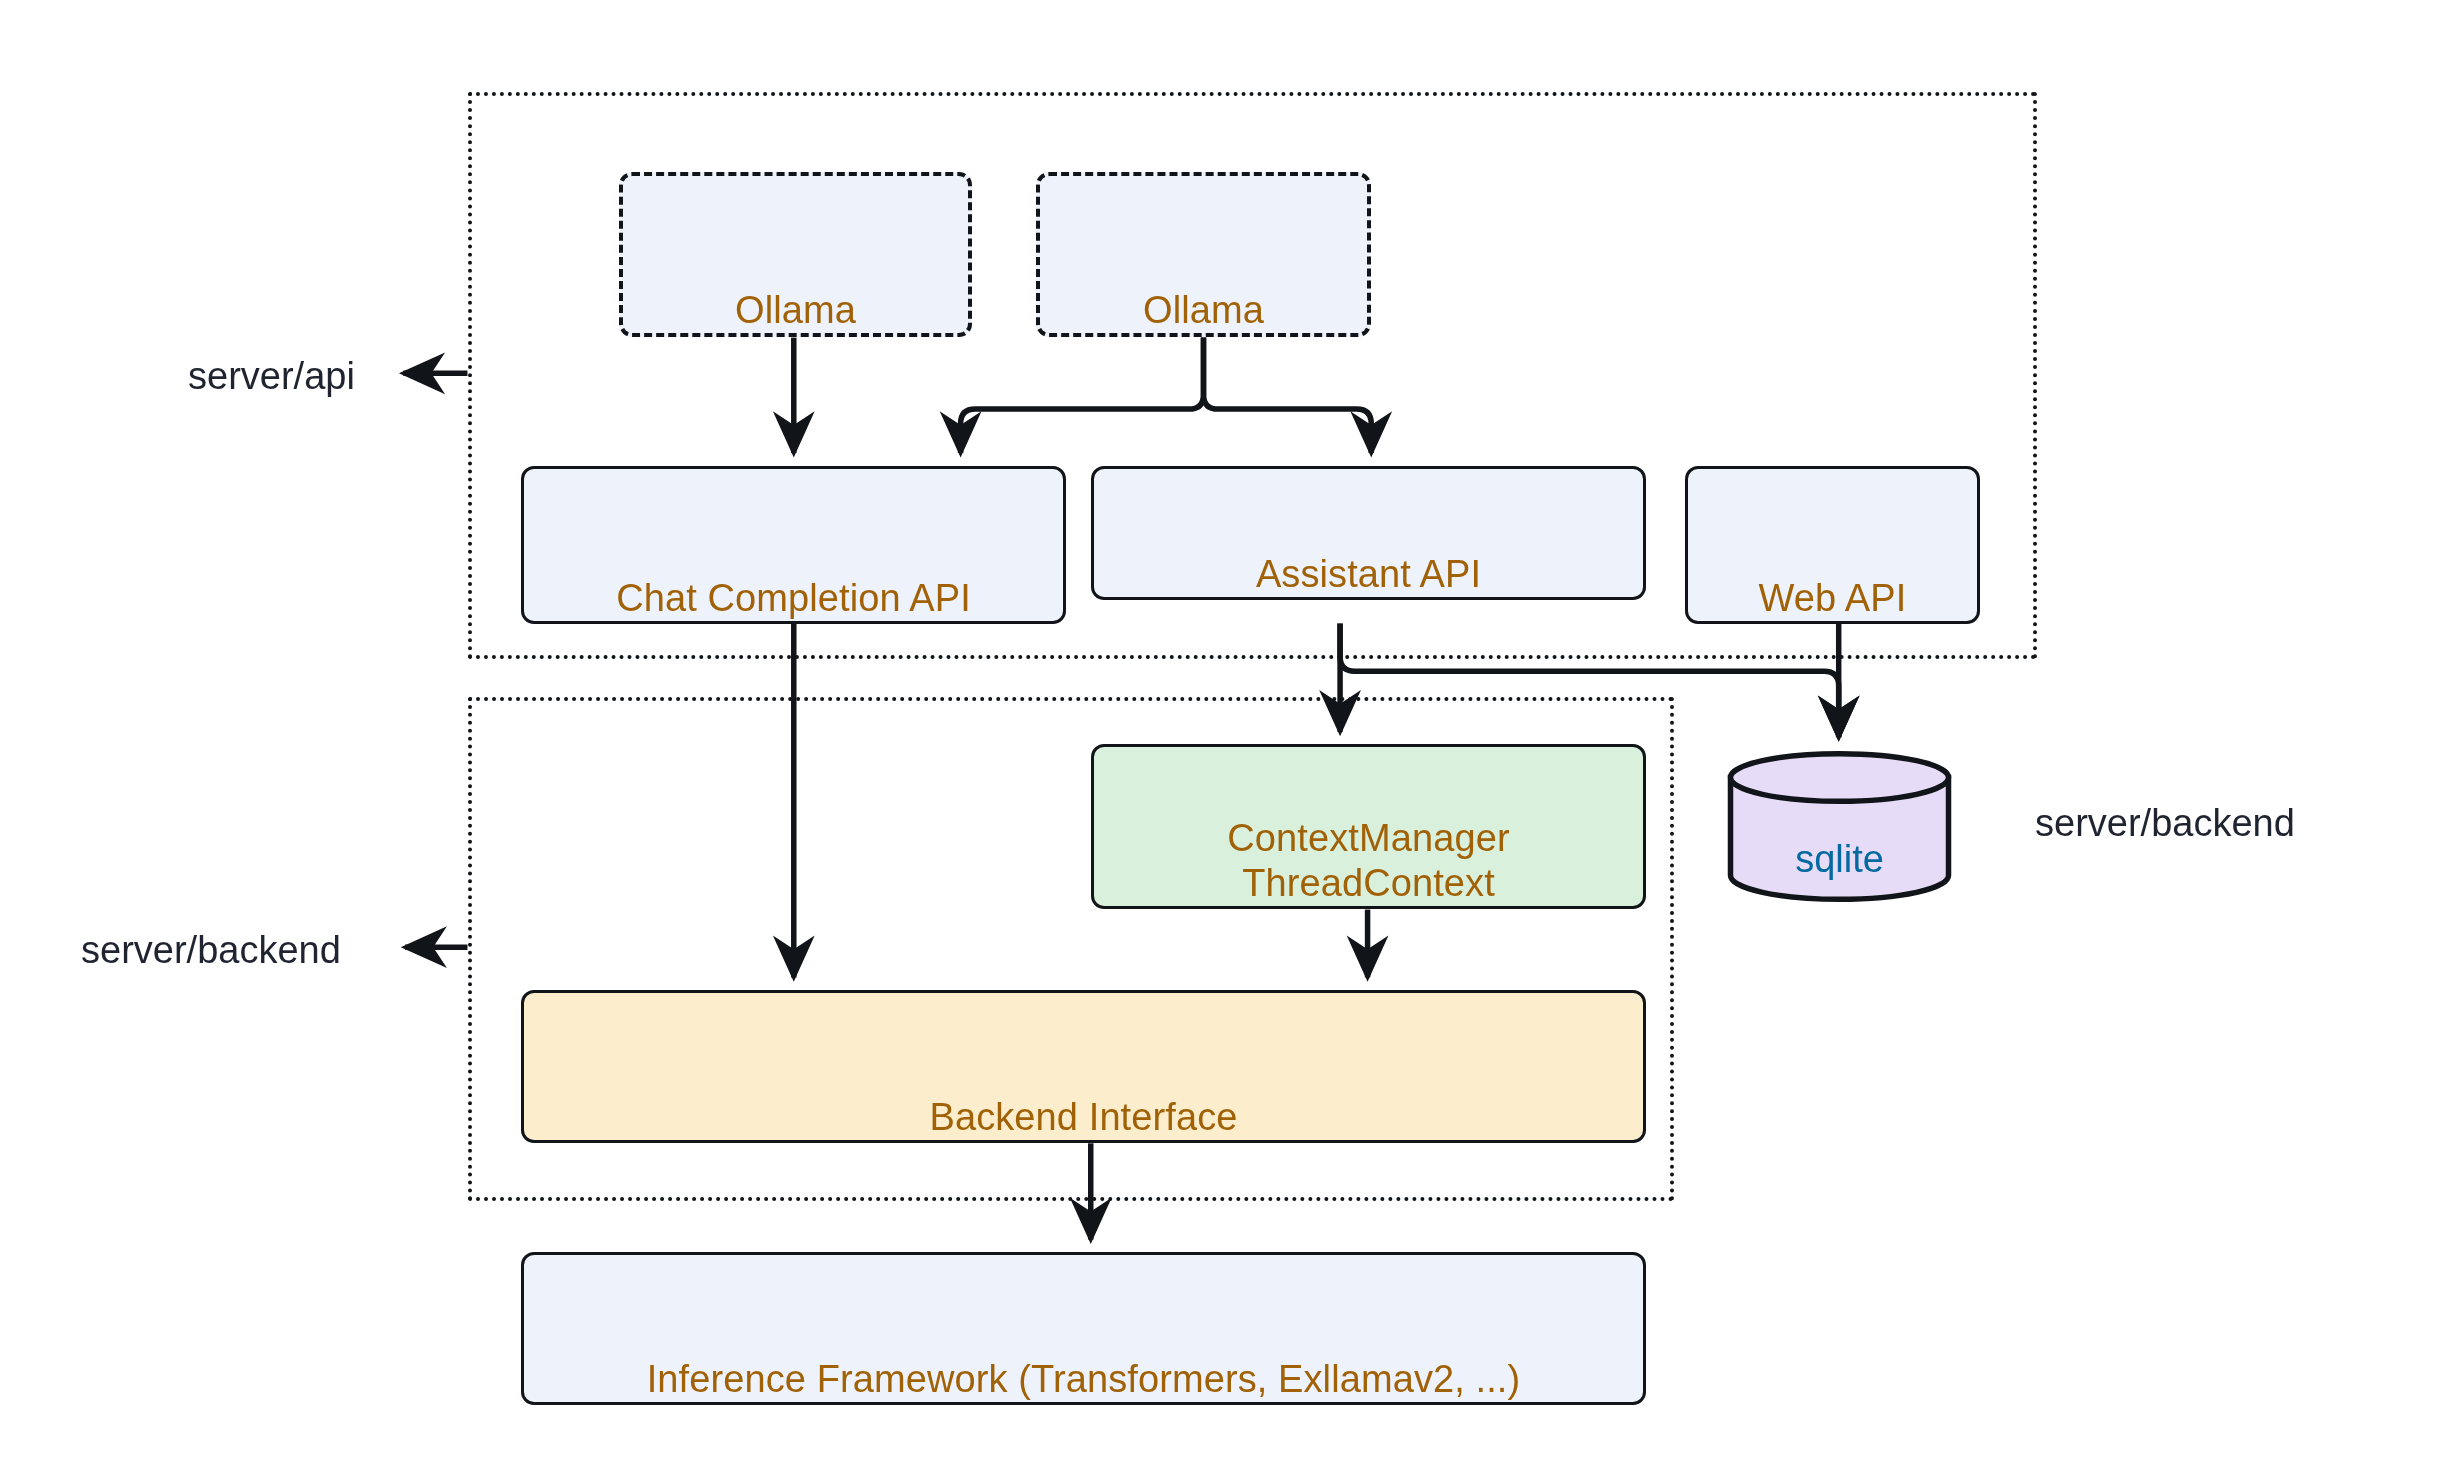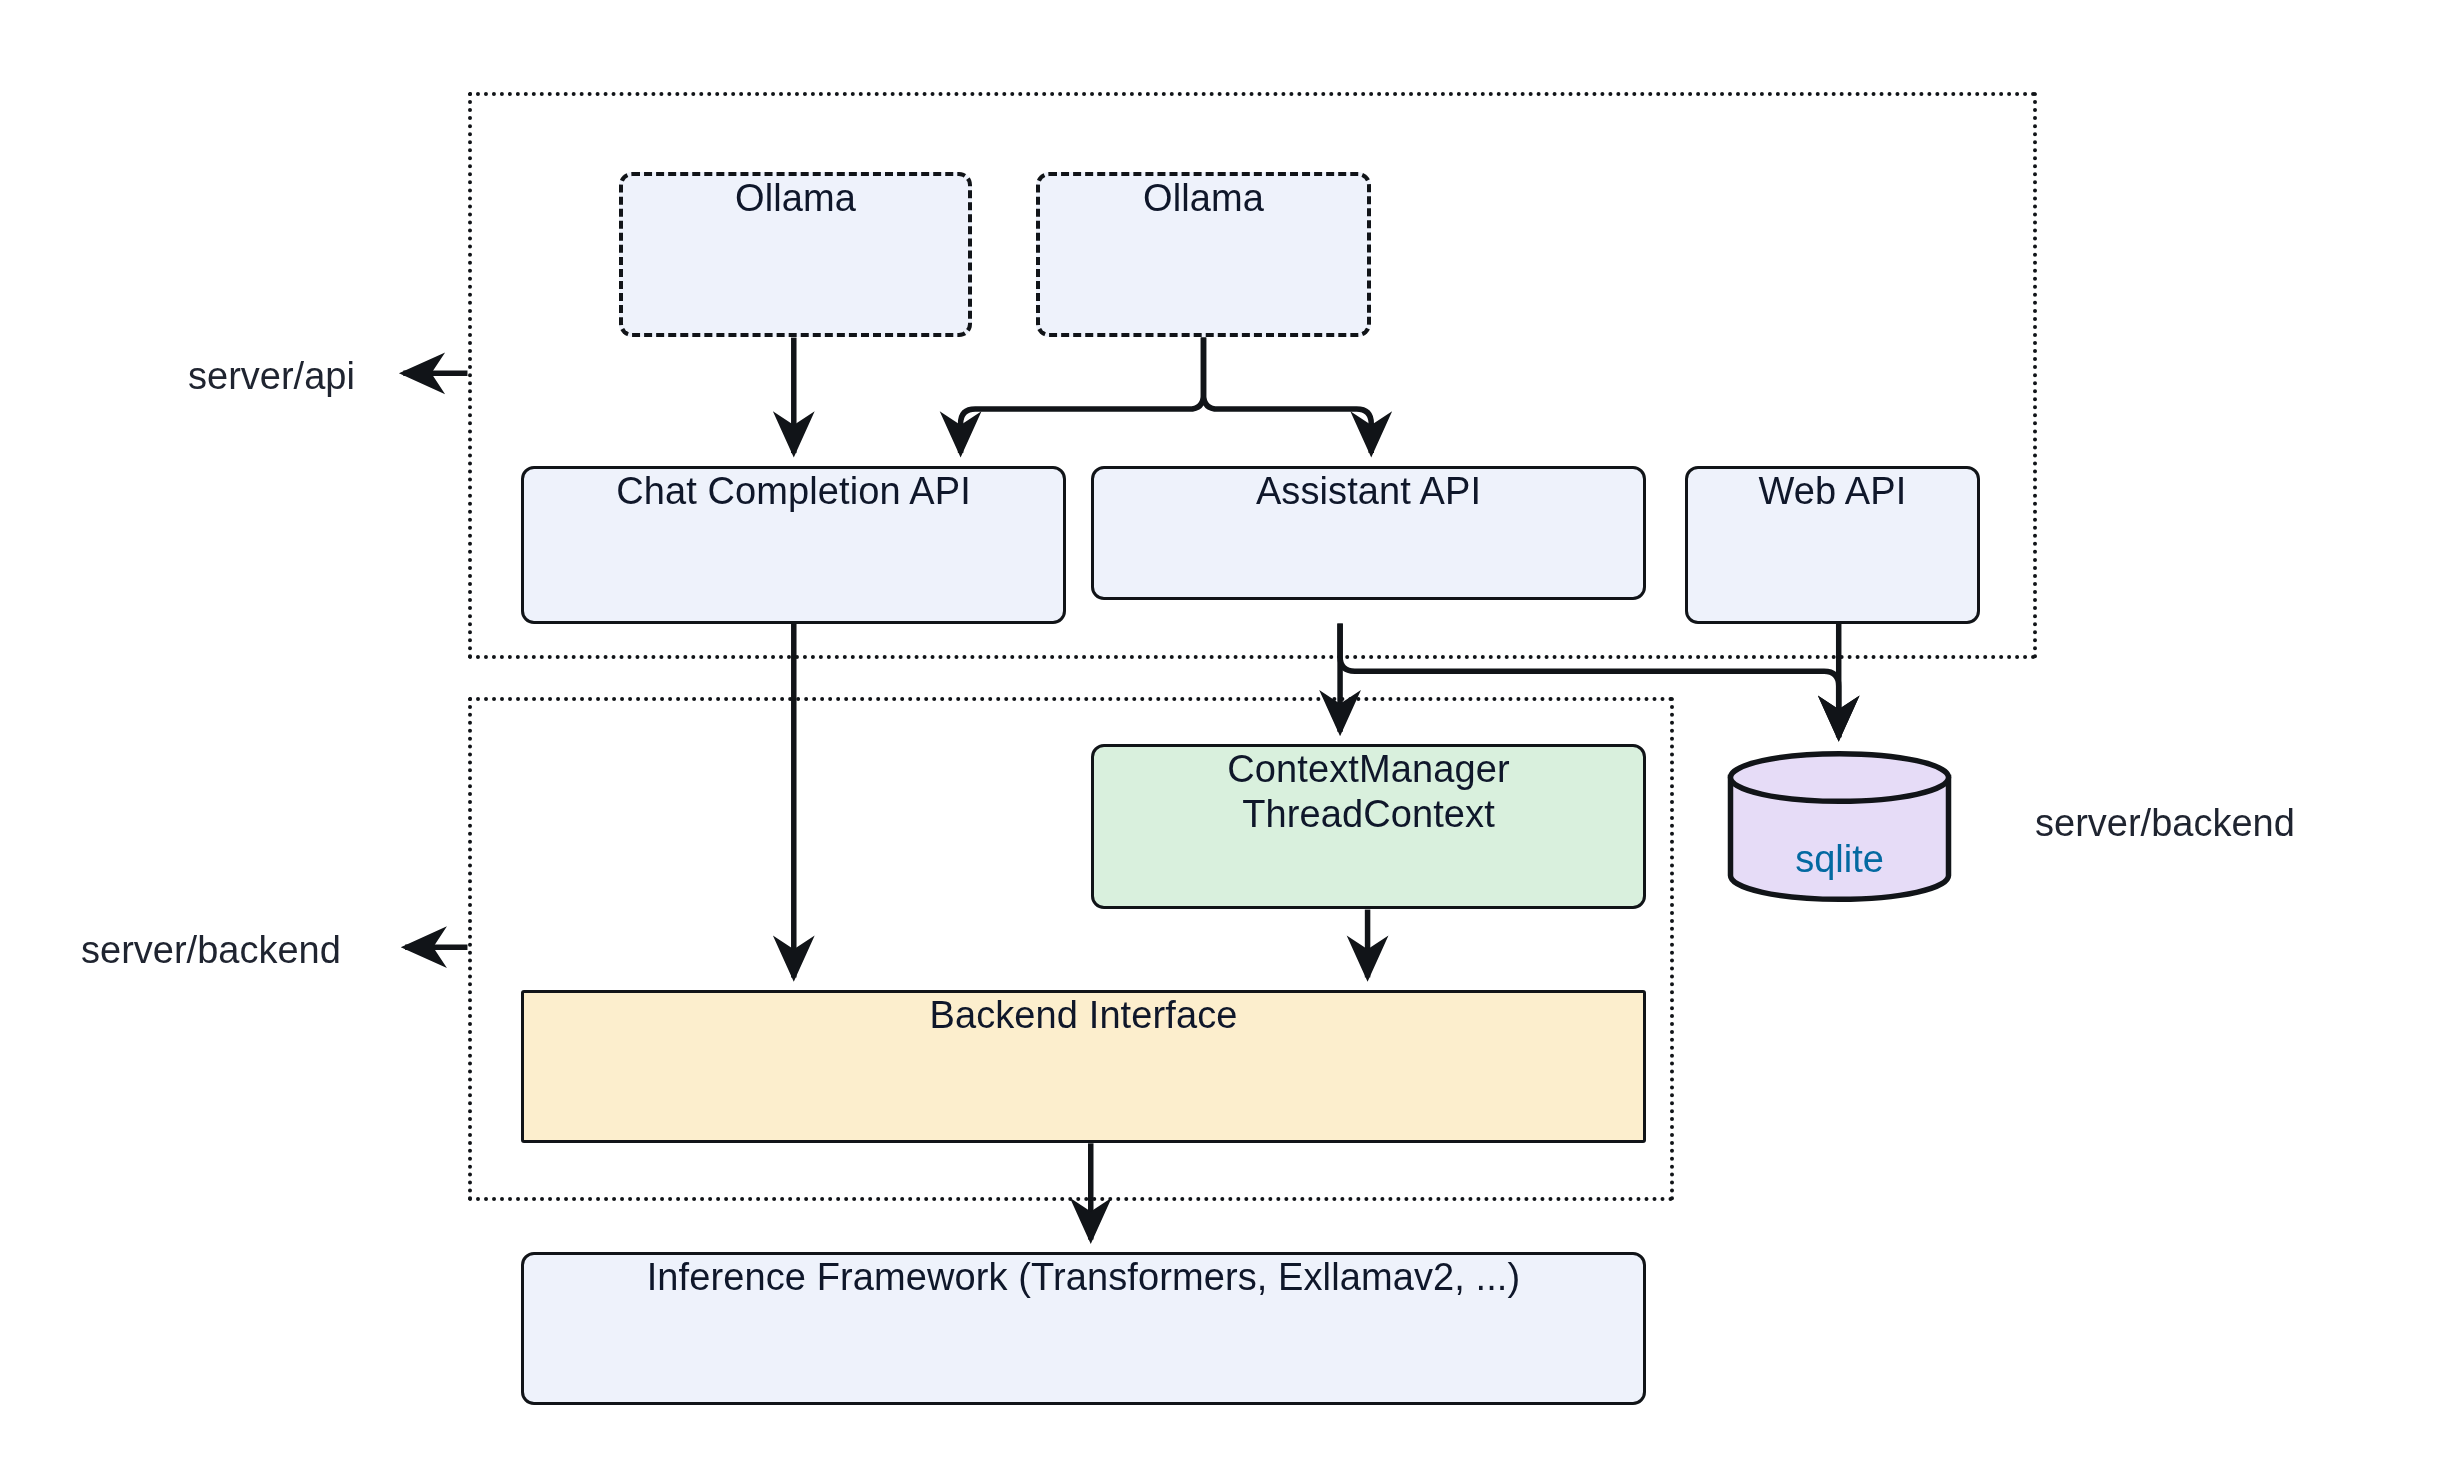--- a/index.html
+++ b/index.html
@@ -21,24 +21,24 @@
     position: absolute;
     left: 0;
     top: 0;
     width: 2462px;
     height: 1480px;
   }
   .node-box {
     position: absolute;
     box-sizing: border-box;
     display: flex;
-    align-items: flex-start;
+    align-items: flex-end;
     justify-content: center;
     text-align: center;
-    color: #0f172a;
+    color: #a16207;
     font-family: "Liberation Sans", sans-serif;
     font-size: 38px;
     line-height: 1.18;
     letter-spacing: 0.1px;
   }
   .solid-node {
     background: #eef2fb;
     border: 3.7px solid #111418;
     border-radius: 13px;
   }
@@ -48,21 +48,21 @@
     border-radius: 13px;
   }
   .green-node {
     background: #d9f0dd;
     border: 3.7px solid #111418;
     border-radius: 13px;
   }
   .yellow-node {
     background: #fceecd;
     border: 3.7px solid #111418;
-    border-radius: 3px;
+    border-radius: 13px;
   }
   .node-label {
     display: block;
     white-space: pre-line;
   }
   .zone {
     position: absolute;
     box-sizing: border-box;
     border: 4.6px dotted #111418;
     background: transparent;

